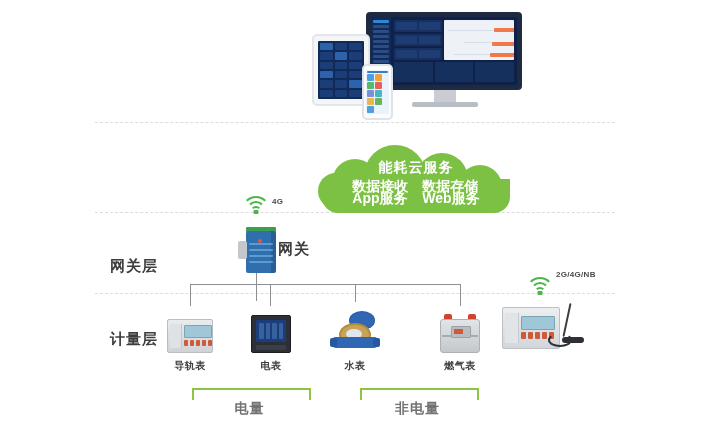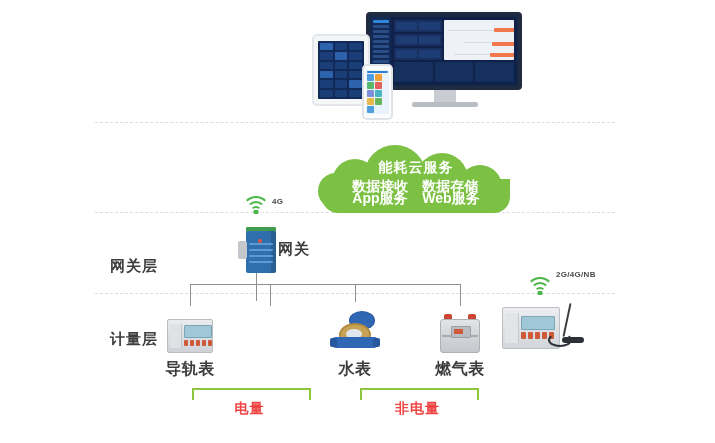--- a/index.html
+++ b/index.html
@@ -92,21 +92,21 @@
   .sig-label{position:absolute;font-size:8px;font-weight:700;color:#4a4a4a;letter-spacing:.3px;}
 
   
   .ln{position:absolute;background:#8d8f92;}
   .ln.v{width:1px;}
   .ln.h{height:1px;}
 
   
   .meter{position:absolute;width:70px;text-align:center;}
   .meter .art{height:48px;display:flex;align-items:flex-end;justify-content:center;}
-  .meter .cap{margin-top:6px;font-size:16px;font-weight:700;color:#3d3d3d;letter-spacing:.5px;white-space:nowrap;}
+  .meter .cap{margin-top:6px;font-size:10px;font-weight:700;color:#3d3d3d;letter-spacing:.5px;white-space:nowrap;}
 
   
   .din{width:46px;height:34px;background:linear-gradient(#e9ebed,#cfd3d7);
       border:1px solid #b9bdc2;border-radius:2px;position:relative;box-sizing:border-box;}
   .din .scr{position:absolute;left:16px;top:5px;width:26px;height:11px;background:#9fc7d8;
       border:1px solid #7ba4b6;border-radius:1px;}
   .din .btns{position:absolute;left:16px;top:20px;display:flex;gap:2px;}
   .din .btns u{width:4px;height:6px;background:#cf5a3a;display:block;text-decoration:none;border-radius:1px;}
   .din .tm{position:absolute;left:2px;top:4px;width:11px;height:24px;background:#dfe2e5;
       border-right:1px solid #c3c7cb;}
@@ -153,21 +153,21 @@
   .arcm .din2 .btns u{width:5px;height:7px;background:#cf5a3a;display:block;border-radius:1px;text-decoration:none;}
   .arcm .din2 .tm{position:absolute;left:2px;top:5px;width:13px;height:30px;background:#e2e5e8;border-right:1px solid #c6cace;}
   .arcm .ant{position:absolute;left:66px;top:-2px;width:2px;height:34px;background:#3a3d42;
       transform:rotate(12deg);border-radius:1px;}
   .arcm .antbase{position:absolute;left:62px;top:32px;width:22px;height:6px;background:#2d3036;border-radius:3px;}
   .arcm .antwire{position:absolute;left:48px;top:28px;width:20px;height:10px;
       border:2px solid #2d3036;border-radius:50%;border-top-color:transparent;}
 
   
   .brk{position:absolute;border:2px solid #8cc63f;border-bottom:none;height:10px;}
-  .brk-label{position:absolute;font-size:14px;font-weight:700;color:#ef4444;letter-spacing:1px;text-align:center;}
+  .brk-label{position:absolute;font-size:14px;font-weight:700;color:#737373;letter-spacing:1px;text-align:center;}
 </style>
 </head>
 <body>
 
 <div class="stage">
 
   <div class="sep" style="top:122px"></div>
   <div class="sep" style="top:212px"></div>
   <div class="sep" style="top:293px"></div>
 
@@ -343,20 +343,34 @@
             <u></u>
             <u></u>
             <u></u>
             <u></u>
           </div>
         </div>
     </div>
     <div class="cap">导轨表</div>
   </div>
 
+  <div class="meter" style="left:236px;top:305px">
+    <div class="art">
+      <div class="panel">
+          <div class="scr">
+            <i></i>
+            <i></i>
+            <i></i>
+            <i></i>
+          </div>
+          <div class="lbl"></div>
+        </div>
+    </div>
+    <div class="cap">电表</div>
+  </div>
 
   <div class="meter" style="left:320px;top:301px">
     <div class="art" style="height:52px">
       <div class="water">
           <div class="lid"></div>
           <div class="dial">
             <i></i>
           </div>
           <div class="body"></div>
         </div>

